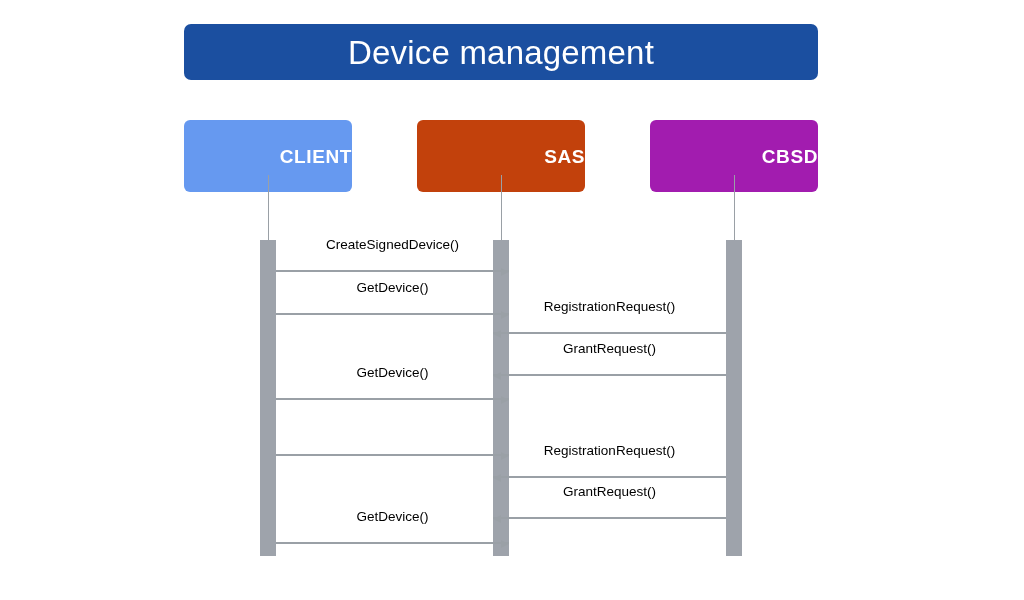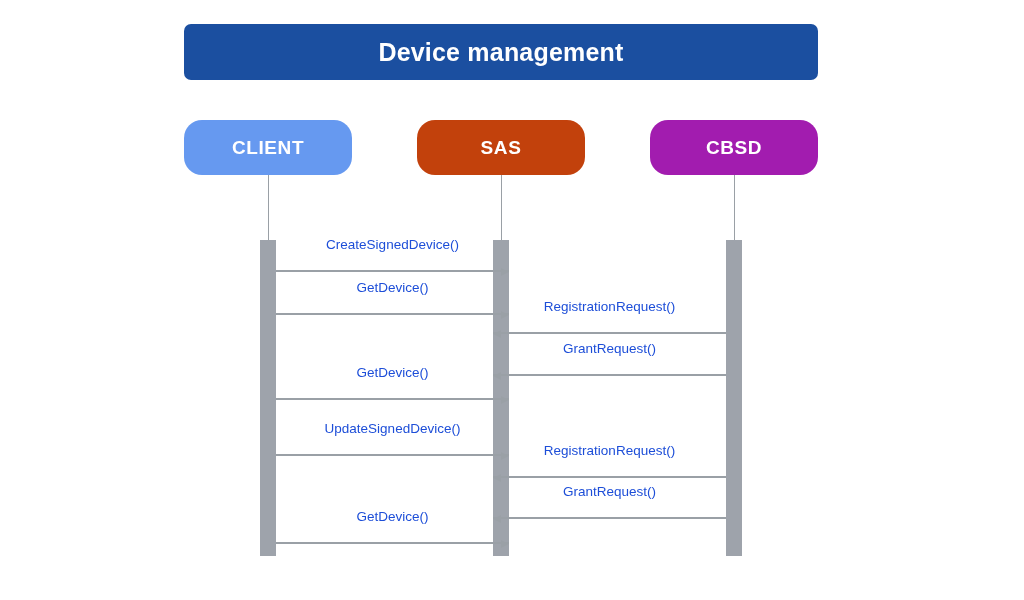--- a/index.html
+++ b/index.html
@@ -33,36 +33,36 @@
     width: 634px;
     height: 56px;
     border-radius: 7px;
     background: #1b4fa0;
     display: flex;
     align-items: center;
     justify-content: center;
   }
   .title-banner .title-text {
     color: #ffffff;
-    font-size: 25px;
-    font-weight: 700;
+    font-size: 33px;
+    font-weight: 400;
     letter-spacing: 0.2px;
     line-height: 1;
   }
 
   
   .actor-box {
     position: absolute;
     top: 120px;
     width: 168px;
-    height: 55px;
-    border-radius: 18px;
+    height: 72px;
+    border-radius: 6px;
     display: flex;
     align-items: center;
-    justify-content: center;
+    justify-content: flex-end;
   }
   .actor-box .actor-label {
     color: #ffffff;
     font-size: 19px;
     font-weight: 700;
     letter-spacing: 0.6px;
     line-height: 1;
   }
 
   
@@ -83,21 +83,21 @@
   .message {
     position: absolute;
     height: 34px;
   }
   .message .msg-label {
     position: absolute;
     left: 0;
     top: 0;
     width: 100%;
     text-align: center;
-    color: #1d4ed8;
+    color: #000000;
     font-size: 13.5px;
     line-height: 1;
     white-space: nowrap;
   }
   .message .msg-line {
     position: absolute;
     left: 0;
     bottom: 0;
     width: 100%;
     height: 1.6px;
@@ -164,21 +164,20 @@
         <div class="msg-label">GrantRequest()</div>
         <div class="msg-line" style="background: rgb(154, 160, 166);"></div>
         <div class="msg-arrow"></div>
       </div>
       <div class="message dir-right" style="left: 276px; width: 233px; top: 366px;">
         <div class="msg-label">GetDevice()</div>
         <div class="msg-line" style="background: rgb(154, 160, 166);"></div>
         <div class="msg-arrow"></div>
       </div>
       <div class="message dir-right" style="left: 276px; width: 233px; top: 422px;">
-        <div class="msg-label">UpdateSignedDevice()</div>
         <div class="msg-line" style="background: rgb(154, 160, 166);"></div>
         <div class="msg-arrow"></div>
       </div>
       <div class="message dir-left" style="left: 493px; width: 233px; top: 444px;">
         <div class="msg-label">RegistrationRequest()</div>
         <div class="msg-line" style="background: rgb(154, 160, 166);"></div>
         <div class="msg-arrow"></div>
       </div>
       <div class="message dir-left" style="left: 493px; width: 233px; top: 485px;">
         <div class="msg-label">GrantRequest()</div>

